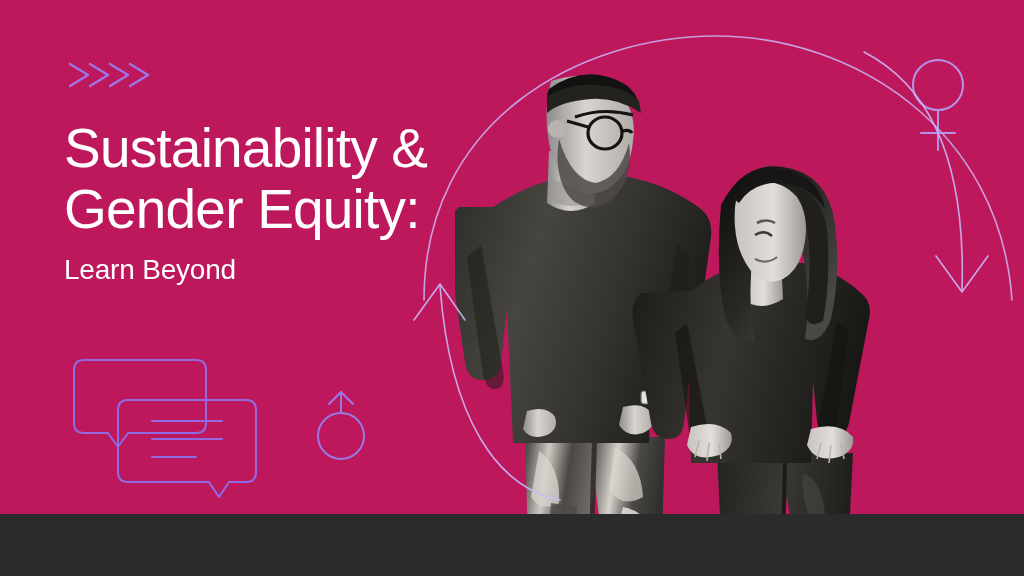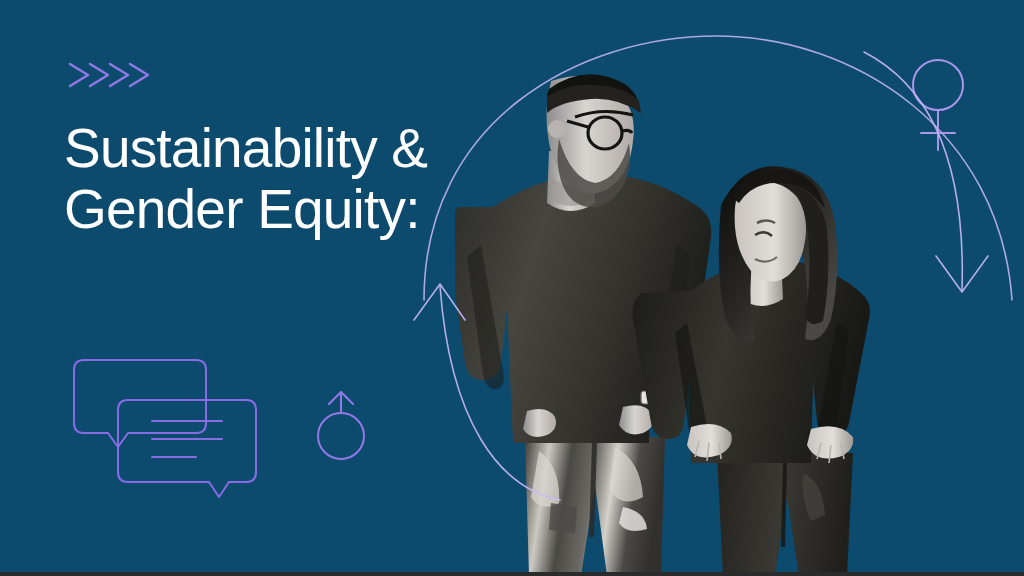--- a/index.html
+++ b/index.html
@@ -3,23 +3,23 @@
 <meta charset="utf-8">
 <style>
   html, body {
     margin: 0;
     padding: 0;
     background: #2b2b2b;
   }
   #banner {
     position: relative;
     width: 1024px;
-    height: 572px;
+    height: 514px;
     overflow: hidden;
-    background: #0c4a6e;
+    background: #be185d;
     font-family: "Liberation Sans", sans-serif;
     -webkit-font-smoothing: antialiased;
   }
 
   
   .deco-layer {
     position: absolute;
     inset: 0;
     width: 1024px;
     height: 576px;
@@ -261,15 +261,16 @@
       <path d="M414,320 L440,284 L465,320"></path>
 
       <path d="M864,52 C930,86 966,160 962,290"></path>
       <path d="M936,256 L962,292 L988,256"></path>
     </g>
   </svg>
 
   <div class="text-block">
     <h1 class="headline">Sustainability &amp;
 Gender Equity:</h1>
+    <p class="subhead">Learn Beyond</p>
   </div>
 
 </div>
 
 </body></html>

